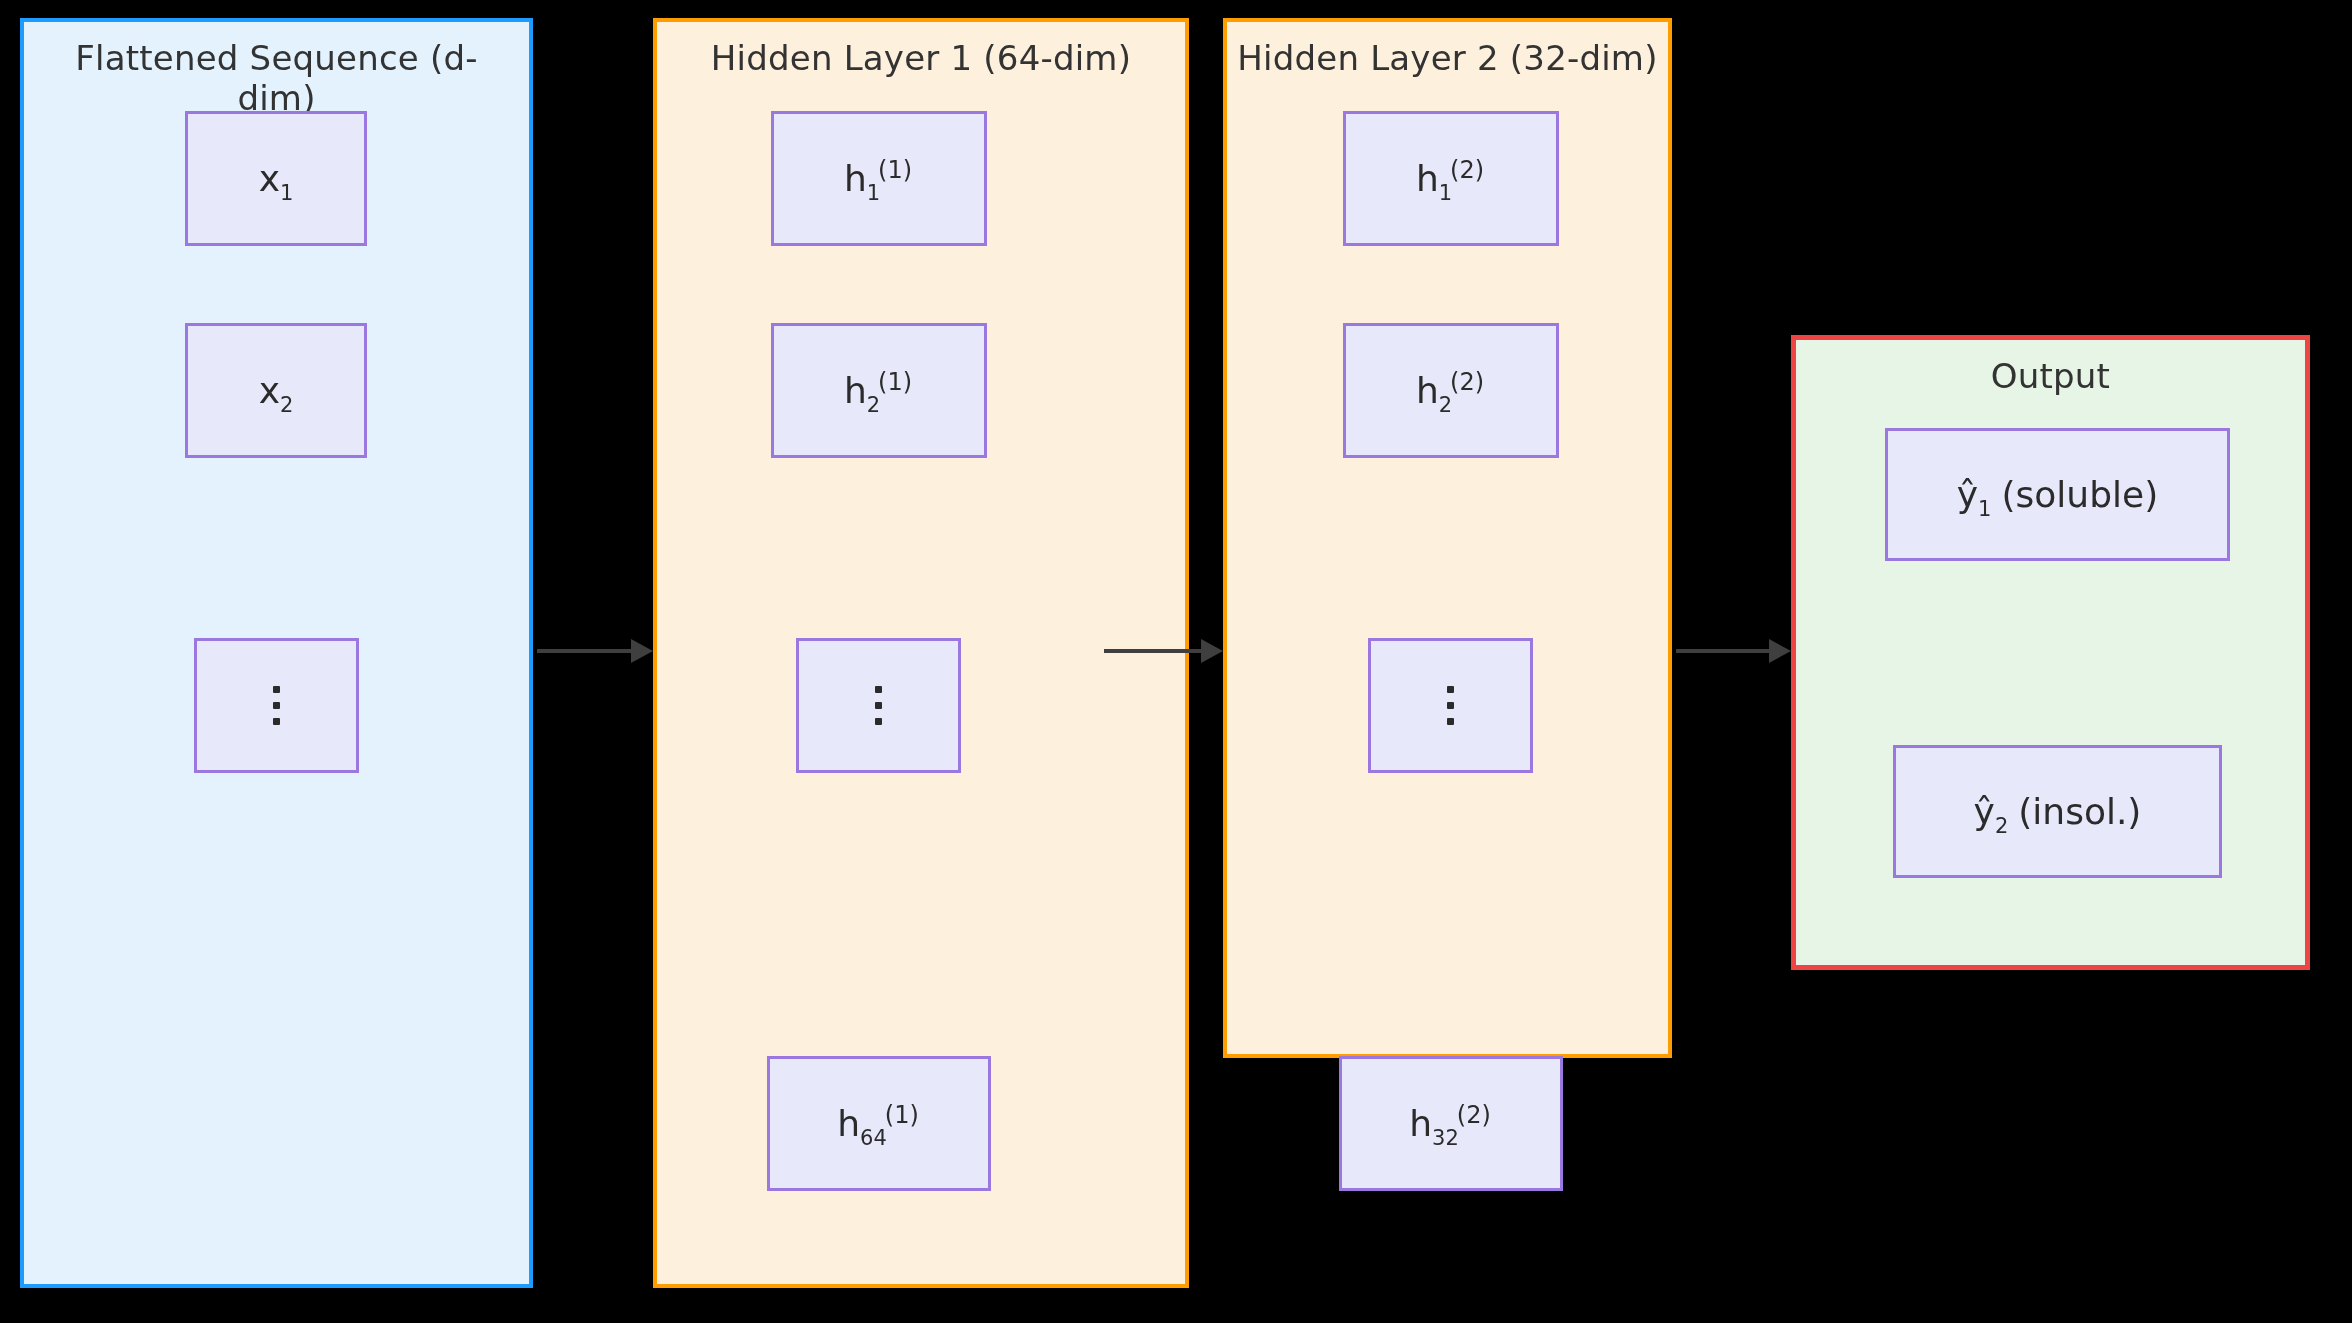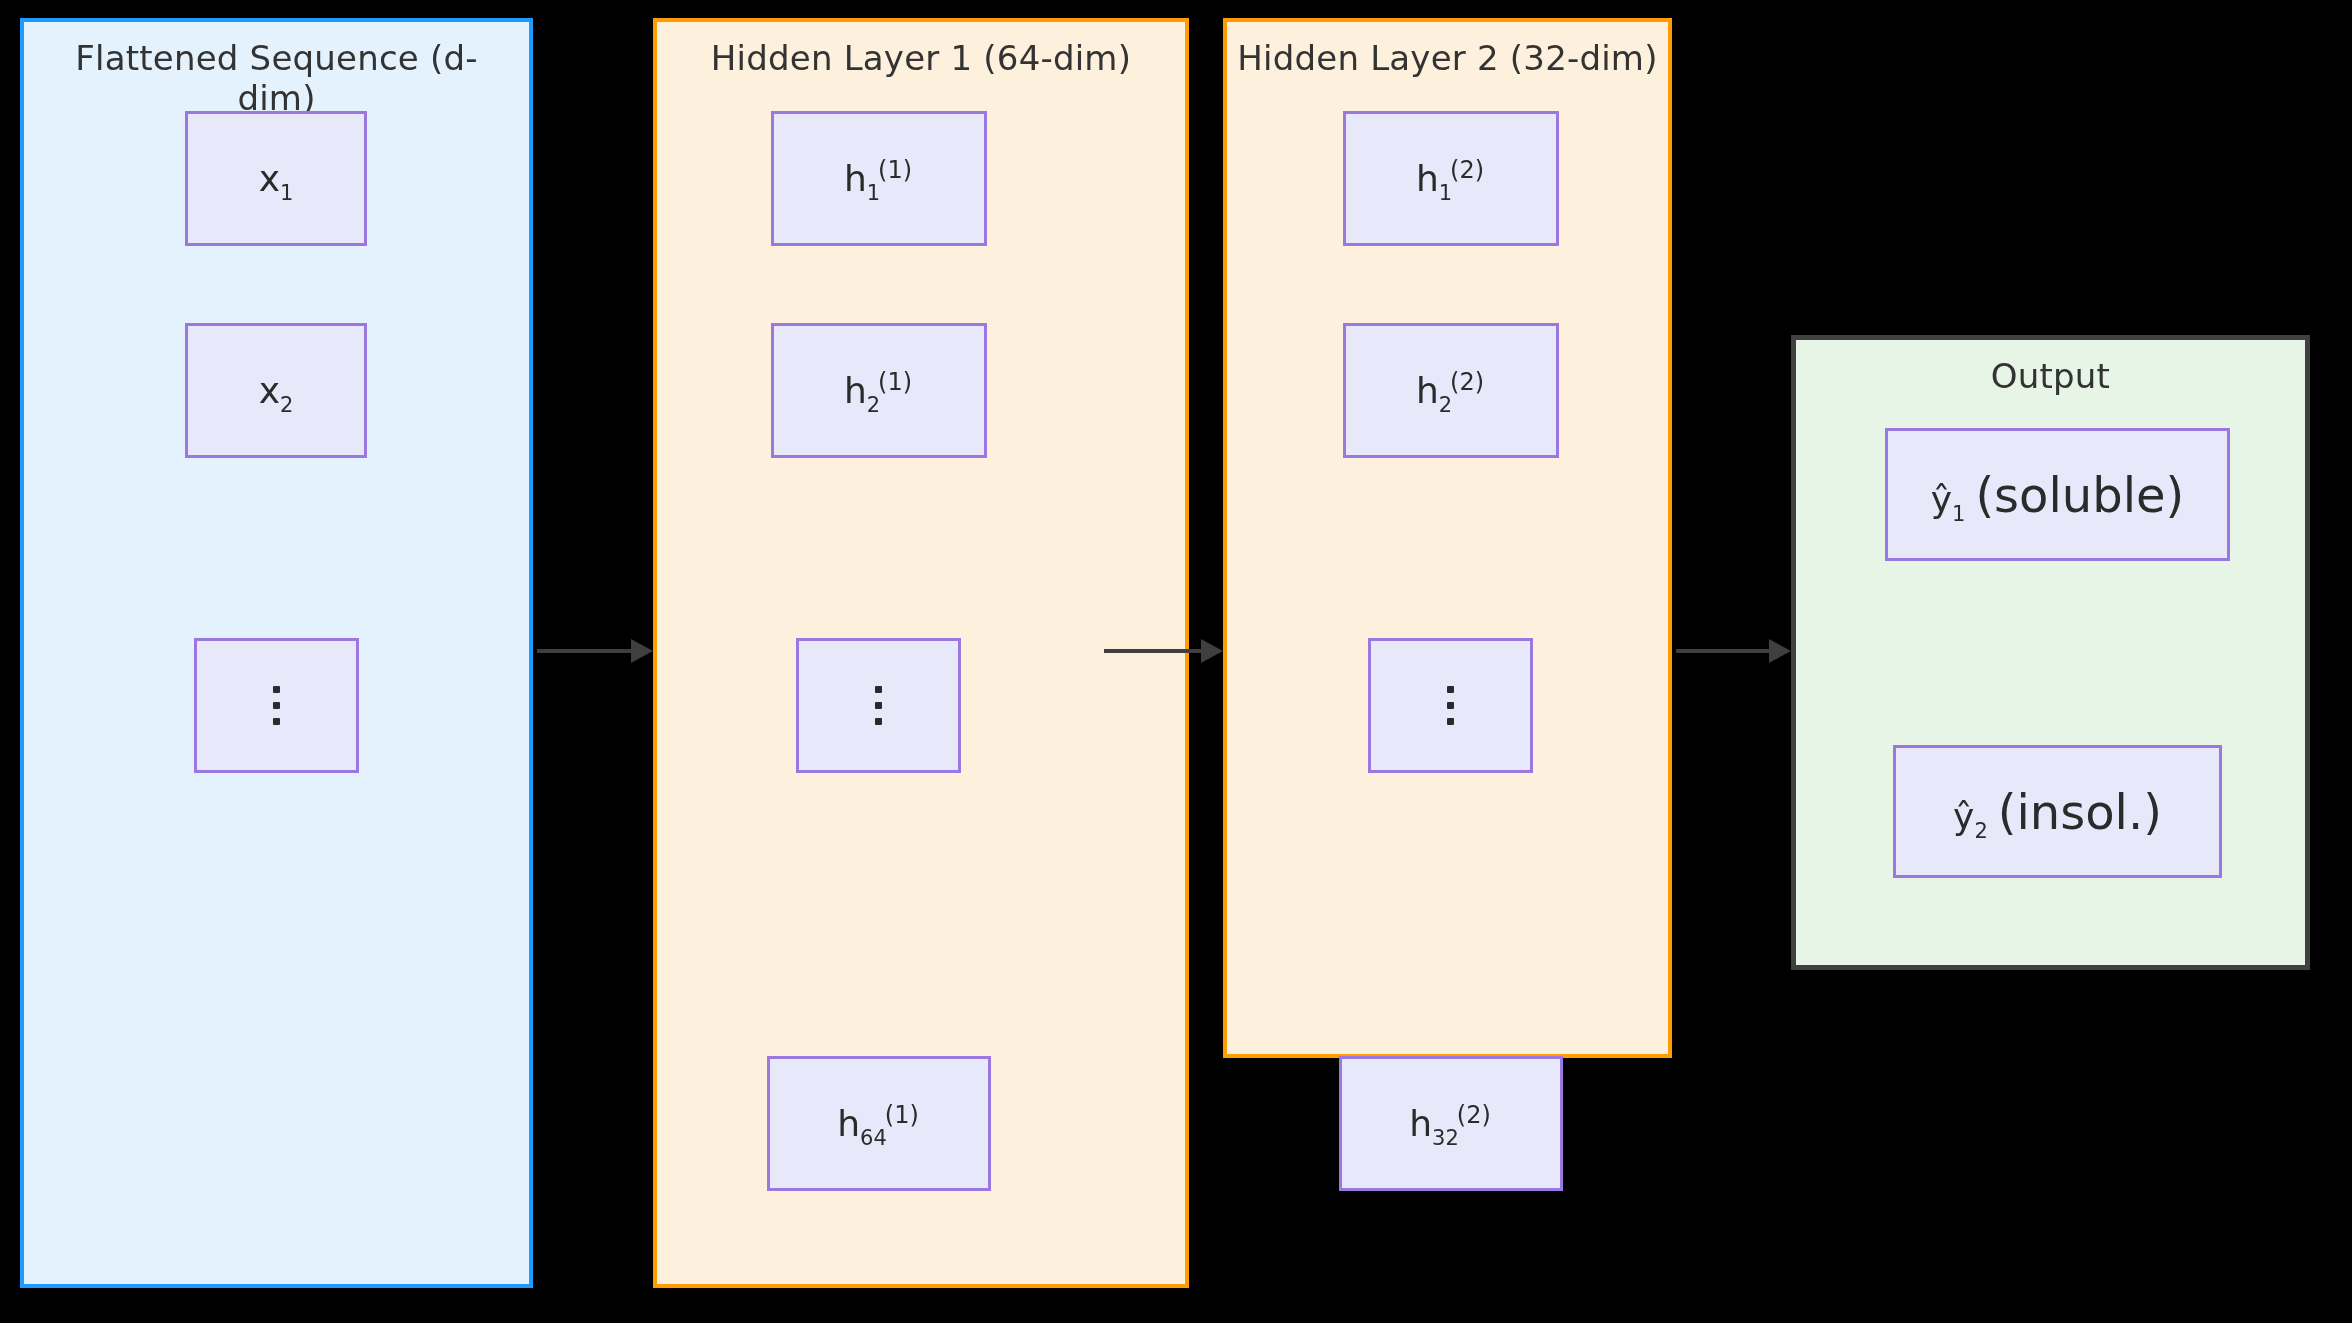--- a/index.html
+++ b/index.html
@@ -26,21 +26,21 @@
       background:#fdf0dd; border:4px solid #ff9d00;
   }
   #panel-h2{
       left:1223px; top:18px; width:449px; height:1040px;
       background:#fdf0dd; border:4px solid #ff9d00;
   }
   #panel-h1 .ptitle,#panel-h2 .ptitle{top:16px;}
 
   #panel-output{
       left:1791px; top:335px; width:519px; height:635px;
-      background:#e6f5e6; border:5px solid #404040;
+      background:#e6f5e6; border:5px solid #ef4444;
   }
   #panel-output .ptitle{top:16px;}
 
   
   .node{
       position:absolute;box-sizing:border-box;
       background:#e8e8fb;border:3px solid #9a78e0;
       display:flex;align-items:center;justify-content:center;
       font-size:36px;color:#2b2b2b;
       line-height:1;
@@ -49,21 +49,21 @@
   .vdots{
       display:flex;flex-direction:column;justify-content:center;
       align-items:center;gap:9px;
   }
   .vdots i{display:block;width:7px;height:7px;background:#2b2b2b;border-radius:1px;}
 
   .lbl{display:inline-flex;align-items:baseline;white-space:nowrap;}
   .lbl .base{font-size:36px;}
   .lbl sub{font-size:21px;line-height:0;position:relative;top:9px;}
   .lbl sup{font-size:24px;line-height:0;position:relative;top:-13px;left:-2px;}
-  .lbl .tail{font-size:48px;margin-left:10px;}
+  .lbl .tail{font-size:36px;margin-left:10px;}
 
   
   .arrow{position:absolute;height:24px;}
   .arrow .shaft{position:absolute;left:0;top:10px;height:4px;background:#3f3f3f;}
   .arrow .head{
       position:absolute;top:0;width:0;height:0;
       border-top:12px solid transparent;border-bottom:12px solid transparent;
       border-left:22px solid #3f3f3f;
   }
 </style>

